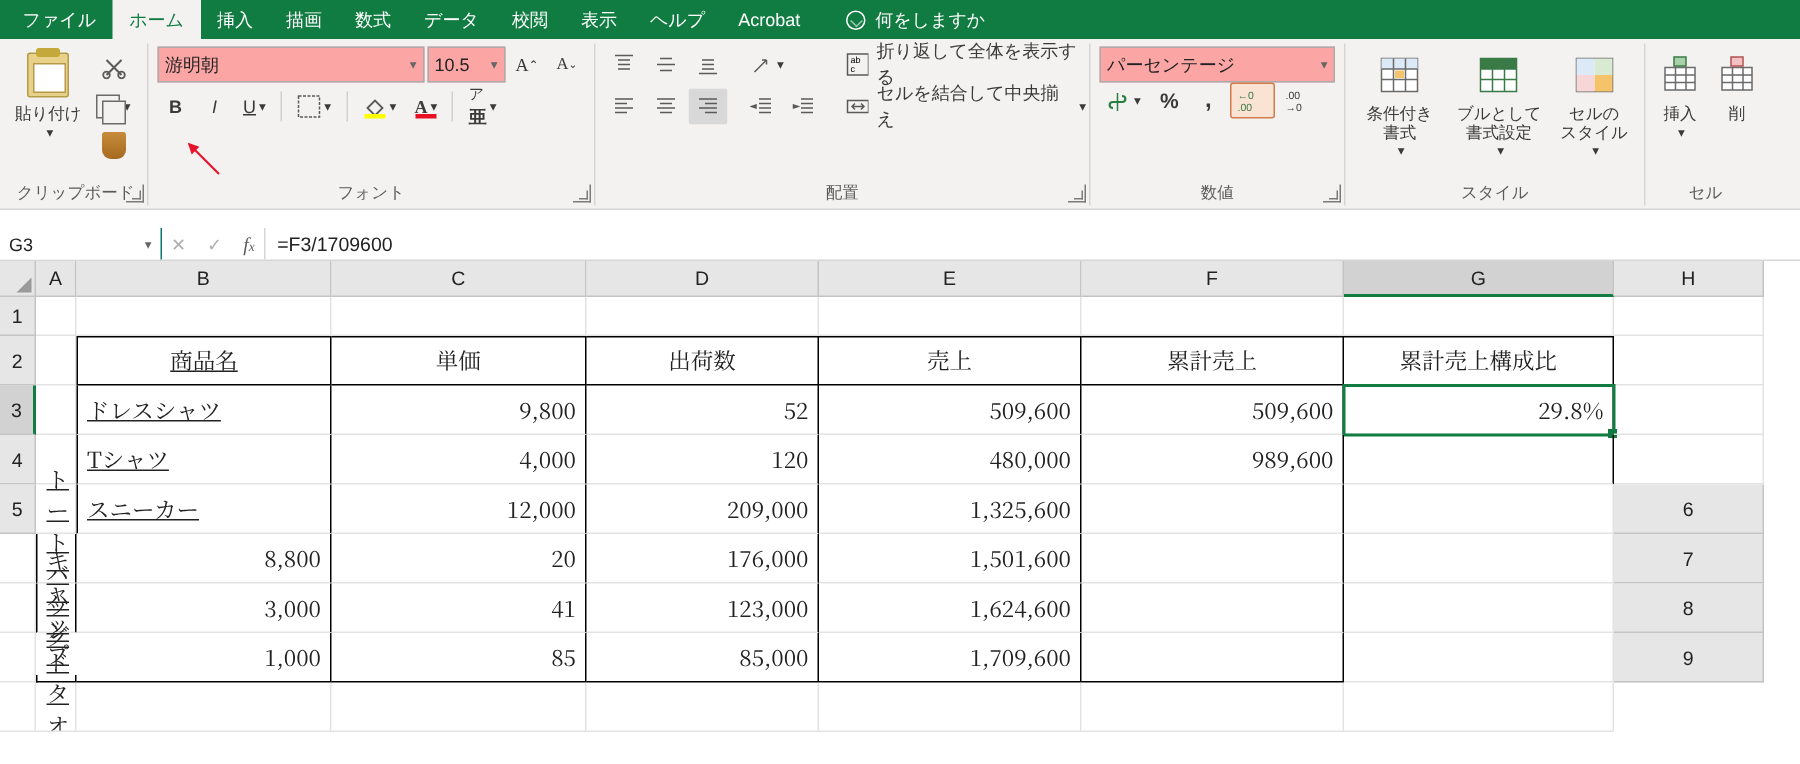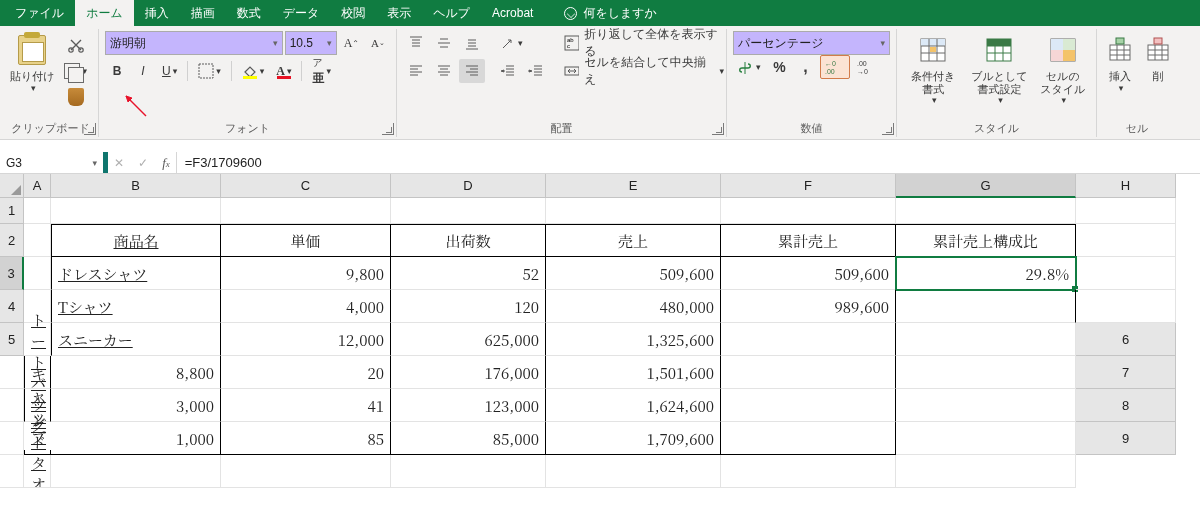--- a/index.html
+++ b/index.html
@@ -101,39 +101,39 @@
   .g-clip{width:28px;height:30px;background:#e8d28a;border:1px solid #b59b49;border-radius:2px;position:relative;}
   .g-clip::before{content:"";position:absolute;left:5px;top:-4px;width:16px;height:6px;background:#c4a93a;border-radius:2px;}
   .g-clip::after{content:"";position:absolute;left:3px;top:6px;width:20px;height:18px;background:#fff;border:1px solid #b59b49;}
 
   .g-brush{width:16px;height:18px;background:linear-gradient(#c78b3a,#a56a20);border-radius:2px 2px 6px 6px;}
   .g-scis{width:16px;height:16px;}
   .g-copy{width:16px;height:16px;border:1.2px solid #6a6a6a;position:relative;}
   .g-copy::after{content:"";position:absolute;left:3px;top:3px;width:14px;height:14px;border:1.2px solid #6a6a6a;background:#f3f2f1;}
 
   .sel-box{
-    height:24px;background:#c4b5fd;border:1px solid #ababab;display:flex;align-items:center;padding:0 4px;font-size:12px;
+    height:24px;background:#fca5a5;border:1px solid #ababab;display:flex;align-items:center;padding:0 4px;font-size:12px;
   }
   .sel-box .ch{margin-left:auto;font-size:9px;color:#666;}
 
   .font-color-bar{height:3px;width:14px;background:#e81123;position:absolute;bottom:3px;left:5px;}
   .fill-color-bar{height:3px;width:14px;background:#ffff00;position:absolute;bottom:3px;left:5px;}
 
   .highlighted{border:1px solid #d27b4a;background:#fbe3d4;}
 
   .arrow-annot{
     position:absolute;pointer-events:none;
   }
 
   
   .names-row{
     height:22px;border-bottom:1px solid #d6d6d6;display:flex;align-items:stretch;background:#fff;margin-top:12px;
   }
   .name-box{
-    width:108px;border-right:5px solid #0f766e;display:flex;align-items:center;padding:0 6px;background:#fff;
+    width:108px;border-right:1px solid #0f766e;display:flex;align-items:center;padding:0 6px;background:#fff;
   }
   .name-box .ch{margin-left:auto;color:#666;font-size:9px;}
   .fx-btns{display:flex;align-items:center;border-right:1px solid #d6d6d6;padding:0 6px;gap:14px;color:#5a5a5a;}
   .fx{font-style:italic;font-family:"Cambria Math",serif;font-size:13px;}
   .formula-input{flex:1;display:flex;align-items:center;padding:0 8px;font-size:13px;}
 
   
   .sheet{display:grid;user-select:none;}
   .colhdr,.rowhdr{
     background:#e6e6e6;border-right:1px solid #c4c4c4;border-bottom:1px solid #c4c4c4;
@@ -532,21 +532,21 @@
     <div class="cell r box-ri" style="position: relative;">4,000</div>
     <div class="cell r box-ri" style="position: relative;">120</div>
     <div class="cell r box-ri" style="position: relative;">480,000</div>
     <div class="cell r box-ri" style="position: relative;">989,600</div>
     <div class="cell r box-ri" style="position: relative;"></div>
     <div class="cell" style="position: relative;"></div>
     <div class="rowhdr">5</div>
     <div class="cell" style="position: relative;"></div>
     <div class="cell box-l box-ri" style="position: relative;">スニーカー</div>
     <div class="cell r box-ri" style="position: relative;">12,000</div>
-    <div class="cell r box-ri" style="position: relative;">625,000</div>
+    <div class="cell r box-ri" style="position: relative;">209,000</div>
     <div class="cell r box-ri" style="position: relative;">1,325,600</div>
     <div class="cell r box-ri" style="position: relative;"></div>
     <div class="cell" style="position: relative;"></div>
     <div class="rowhdr">6</div>
     <div class="cell" style="position: relative;"></div>
     <div class="cell box-l box-ri" style="position: relative;">トートバッグ</div>
     <div class="cell r box-ri" style="position: relative;">8,800</div>
     <div class="cell r box-ri" style="position: relative;">20</div>
     <div class="cell r box-ri" style="position: relative;">176,000</div>
     <div class="cell r box-ri" style="position: relative;">1,501,600</div>

